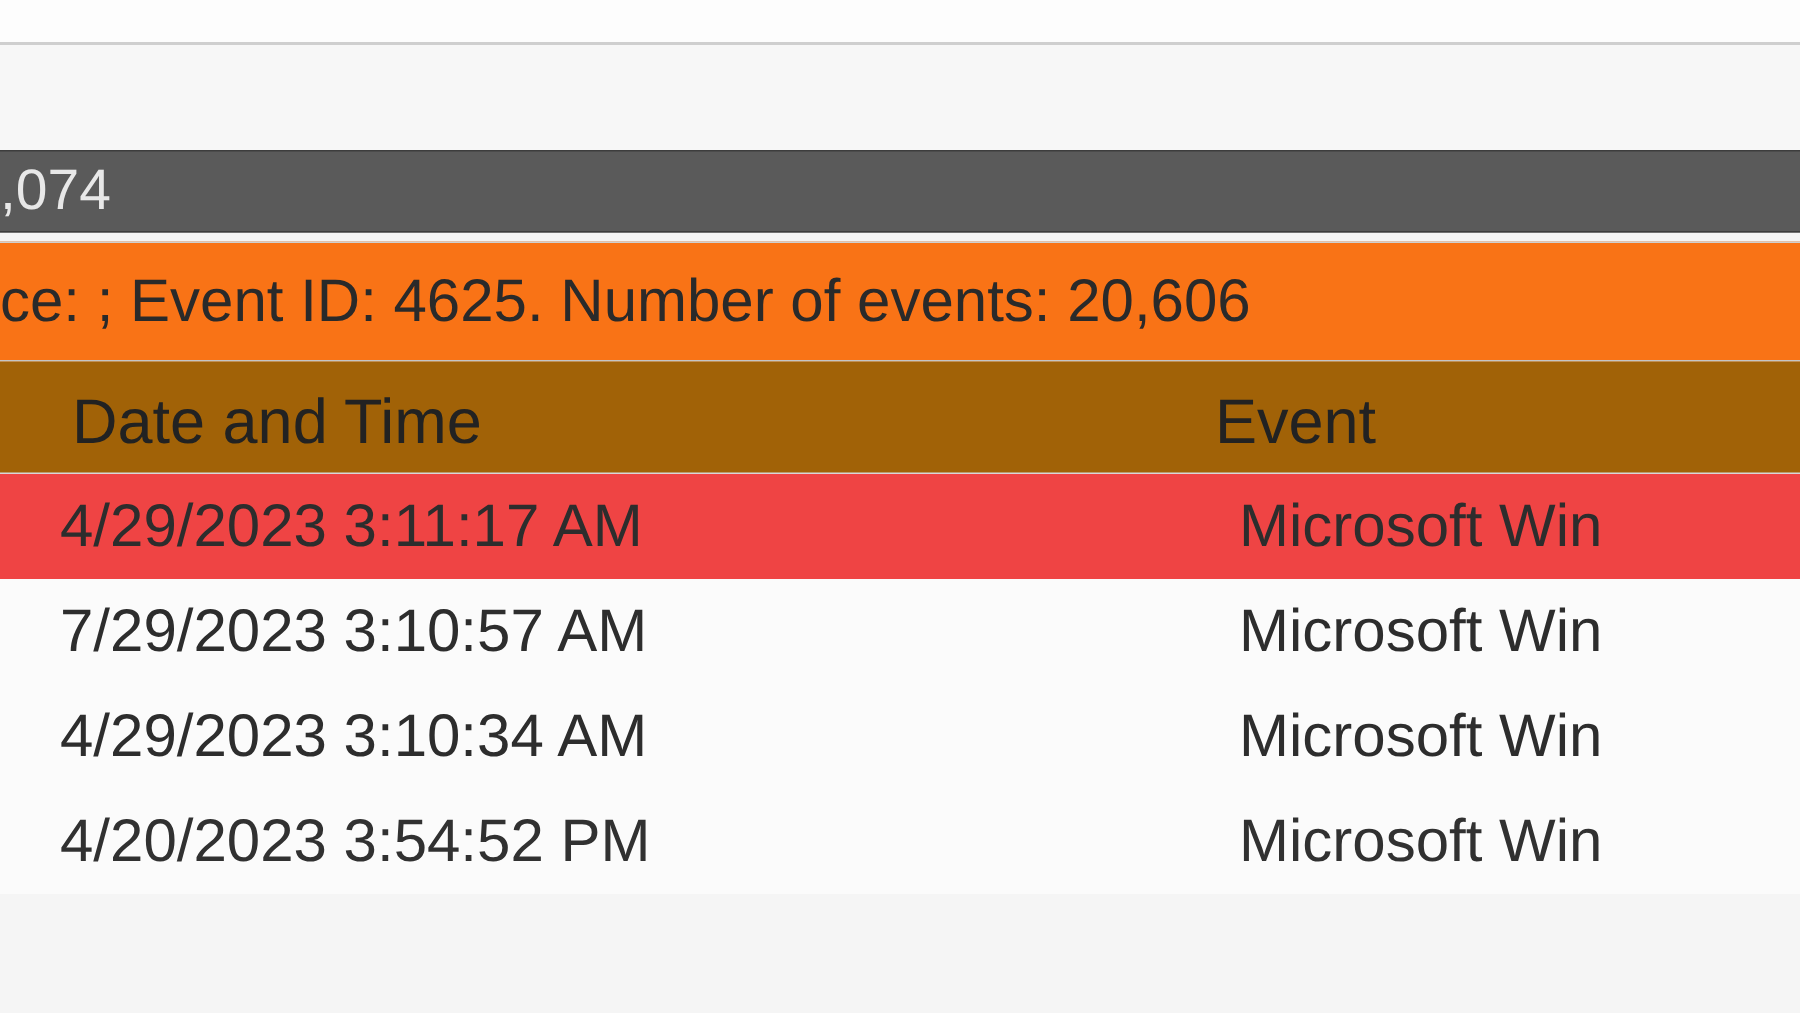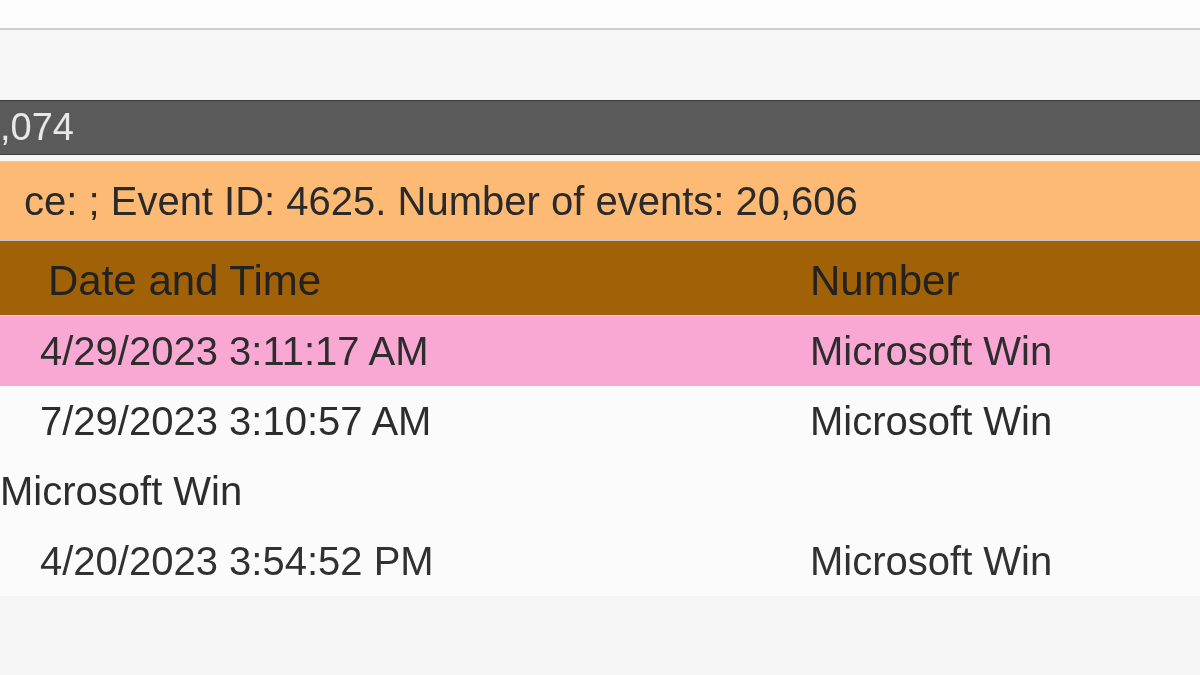--- a/index.html
+++ b/index.html
@@ -31,25 +31,24 @@
       display: flex;
       align-items: center;
       padding-left: 0;
       font-size: 38px;
       font-weight: 400;
       border-top: 1px solid #3d3d3d;
       border-bottom: 1px solid #3d3d3d;
       text-align: center;
     }
     .filter-info-wrap {
-      background: #fdba74;
+      background: #f97316;
       border-top: 1px solid #d0d0d0;
       border-bottom: 1px solid #c5c5c5;
       margin-top: 6px;
-      padding-left: 24px;
     }
     .filter-info {
       height: 78px;
       display: flex;
       align-items: center;
       padding-left: 0;
       font-size: 40px;
       color: #2a2a2a;
     }
     .table-header {
@@ -74,32 +73,33 @@
       background: #fbfbfb;
     }
     .row {
       display: flex;
       height: 70px;
       align-items: center;
       font-size: 40px;
       color: #2d2d2d;
     }
     .row-sel {
-      background: #f9a8d4;
+      background: #ef4444;
       justify-content: flex-end;
     }
     .cell-date {
       width: 810px;
       padding-left: 40px;
     }
     .cell-source {
       flex: 1;
       padding-left: 0;
       white-space: nowrap;
       overflow: hidden;
+      margin-left: 16px;
     }
     .slight-fade {
       opacity: 0.98;
     }
   </style>
 </head>
 <body>
 
 <div class="top-spacer"></div>
 <div class="gap"></div>
@@ -112,33 +112,34 @@
   <div class="filter-info">
     <span>ce: ; Event ID: 4625. Number of events: 20,606</span>
   </div>
 </div>
 
 <div class="table-header">
   <div class="col-date">
     <span>Date and Time</span>
   </div>
   <div class="col-source">
-    <span>Number</span>
+    <span>Event</span>
   </div>
 </div>
 
 <div class="rows">
   <div class="row row-sel">
     <div class="cell-date">4/29/2023 3:11:17 AM</div>
     <div class="cell-source">Microsoft Win</div>
   </div>
   <div class="row">
     <div class="cell-date">7/29/2023 3:10:57 AM</div>
     <div class="cell-source">Microsoft Win</div>
   </div>
   <div class="row">
+    <div class="cell-date">4/29/2023 3:10:34 AM</div>
     <div class="cell-source">Microsoft Win</div>
   </div>
   <div class="row slight-fade">
     <div class="cell-date">4/20/2023 3:54:52 PM</div>
     <div class="cell-source">Microsoft Win</div>
   </div>
 </div>
 
 </body></html>

